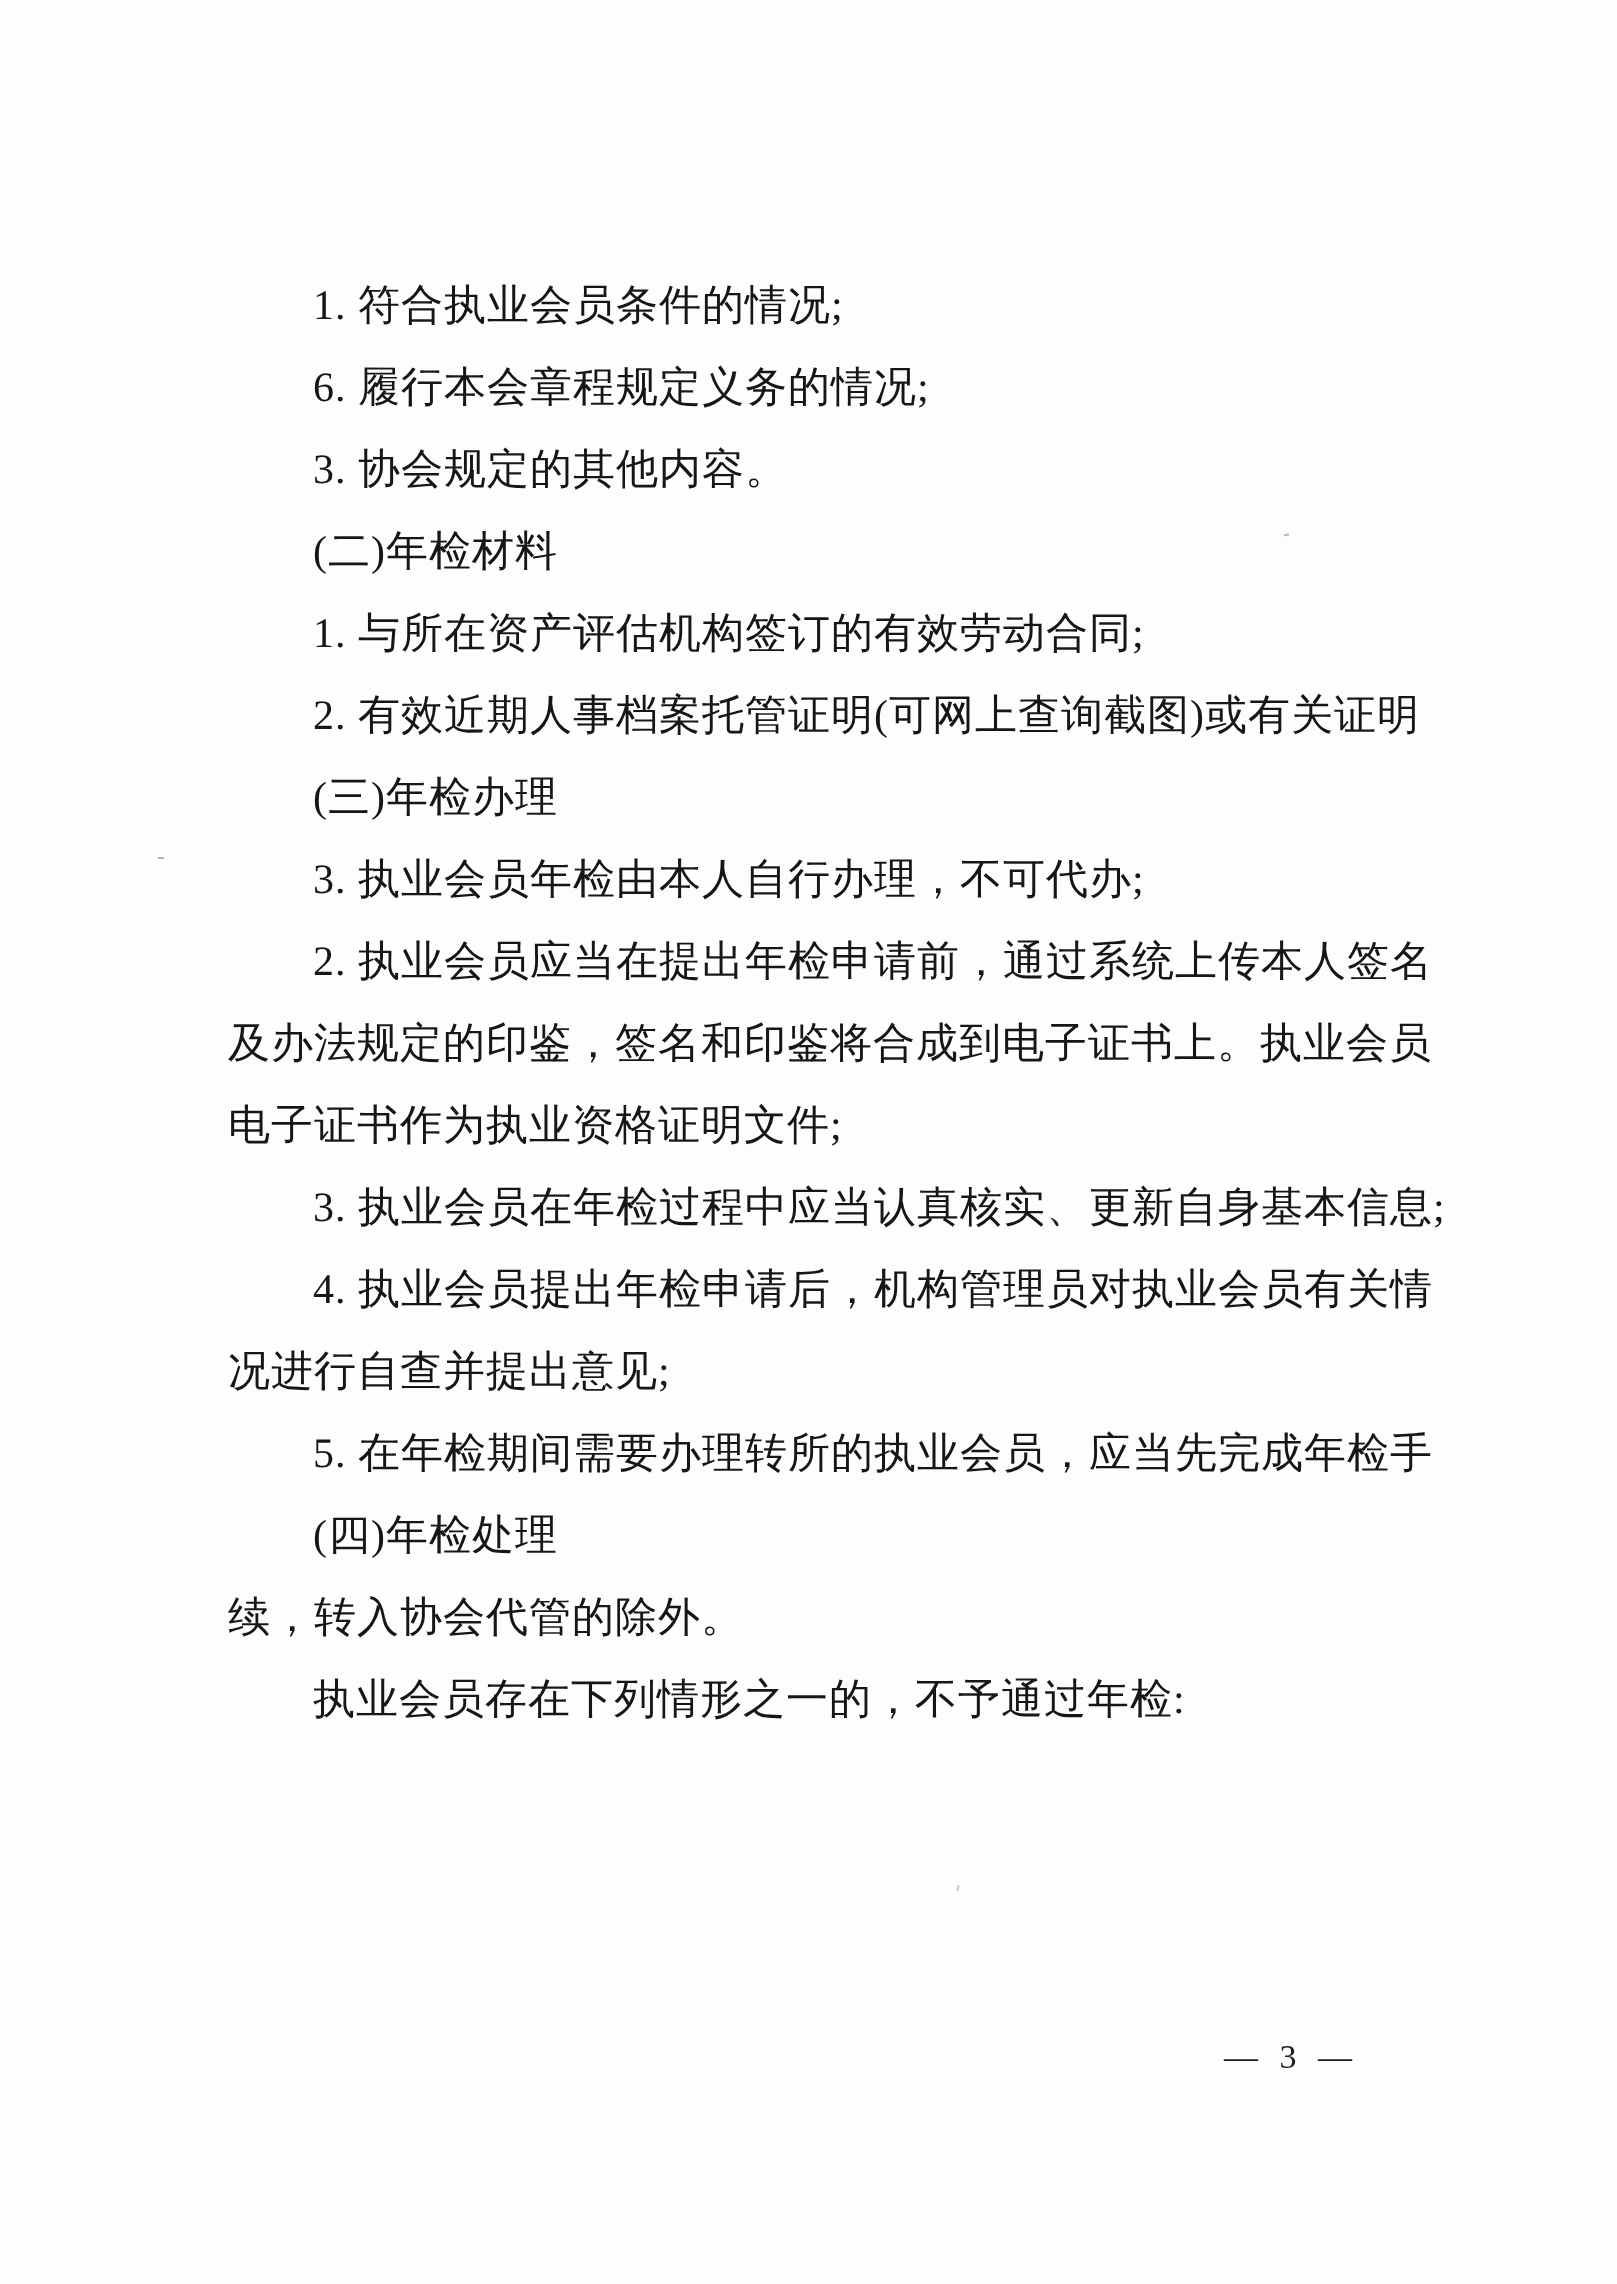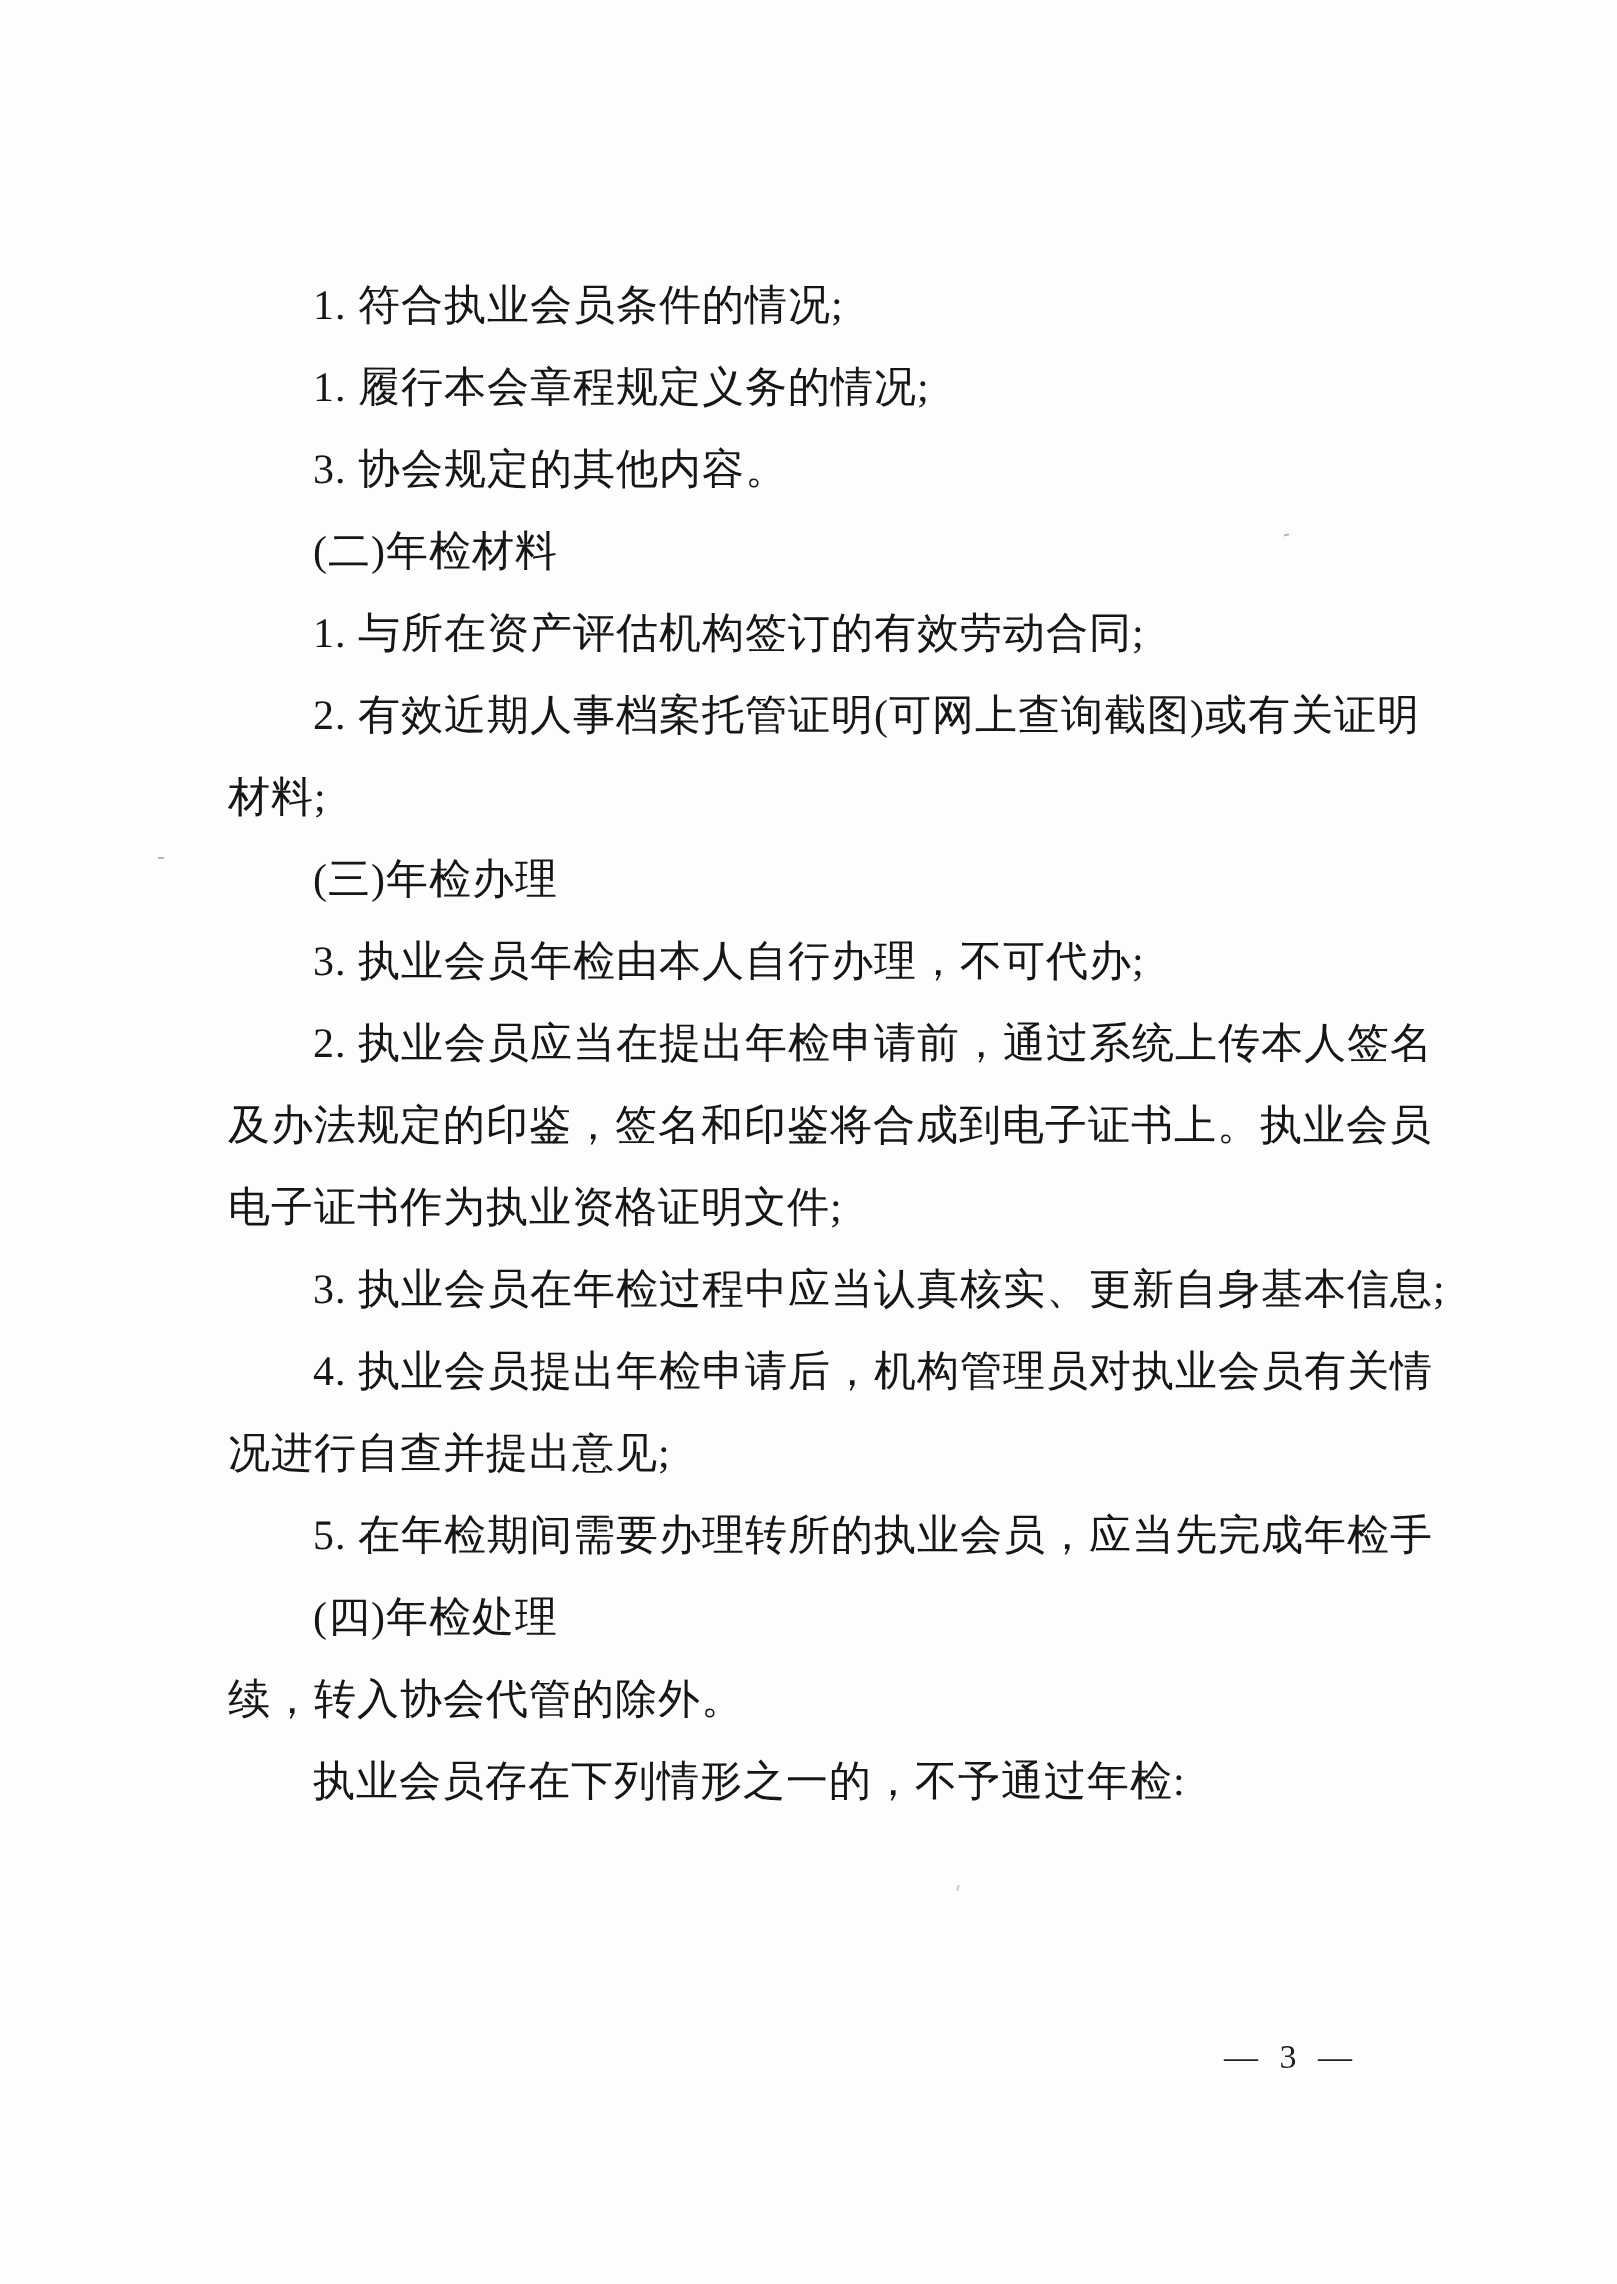--- a/index.html
+++ b/index.html
@@ -59,26 +59,25 @@
   #speck2 { left: 158px;  top: 857px; width: 5.9px; height: 2px; }
   #speck3 { left: 957px; top: 1885px; width: 2px; height: 5.9px; transform: rotate(12deg); opacity: 0.45; }
 </style>
 </head>
 <body>
 
 <div class="page">
 
   <div class="content">
     <div class="line indent">1. 符合执业会员条件的情况;</div>
-    <div class="line indent">1. 履行本会章程规定义务的情况;</div>
+    <div class="line indent">6. 履行本会章程规定义务的情况;</div>
     <div class="line indent">3. 协会规定的其他内容。</div>
     <div class="line indent">(二)年检材料</div>
     <div class="line indent">1. 与所在资产评估机构签订的有效劳动合同;</div>
     <div class="line indent">2. 有效近期人事档案托管证明(可网上查询截图)或有关证明</div>
-    <div class="line">材料;</div>
     <div class="line indent">(三)年检办理</div>
     <div class="line indent">3. 执业会员年检由本人自行办理，不可代办;</div>
     <div class="line indent">2. 执业会员应当在提出年检申请前，通过系统上传本人签名</div>
     <div class="line">及办法规定的印鉴，签名和印鉴将合成到电子证书上。执业会员</div>
     <div class="line">电子证书作为执业资格证明文件;</div>
     <div class="line indent">3. 执业会员在年检过程中应当认真核实、更新自身基本信息;</div>
     <div class="line indent">4. 执业会员提出年检申请后，机构管理员对执业会员有关情</div>
     <div class="line">况进行自查并提出意见;</div>
     <div class="line indent">5. 在年检期间需要办理转所的执业会员，应当先完成年检手</div>
     <div class="line indent">(四)年检处理</div>

